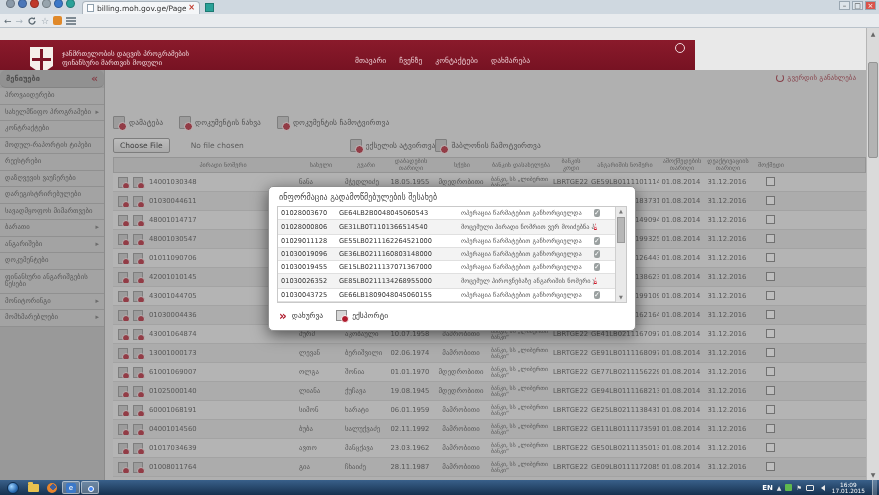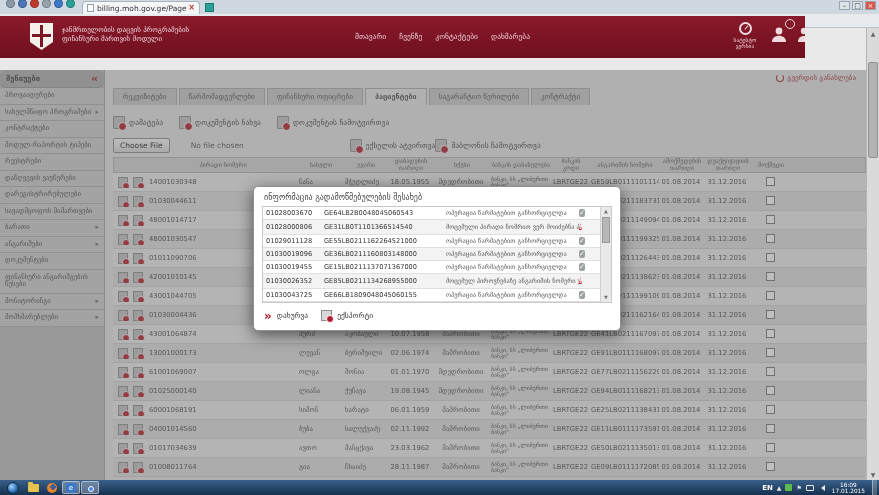--- a/index.html
+++ b/index.html
@@ -26,21 +26,21 @@
   #urlbox .u{font-size:8px; white-space:nowrap; overflow:hidden;}
   #urlbox .dom{color:#111; font-weight:bold;}
   #urlbox .path{color:#777;}
   #addr-icons{display:flex; align-items:center; gap:4px;}
   .star{font-size:9px; color:#8a97a1;}
   .plug{width:9px; height:9px; background:#e0892a; border-radius:2px;}
   .menu3{width:10px; height:8px; display:flex; flex-direction:column; justify-content:space-between;}
   .menu3 i{height:2px; background:#7e8a93; display:block;}
 
   
-  #appheader{position:absolute; top:16px; left:0; width:805px; height:42px; background:linear-gradient(#8a1a2b,#6f0f1f); color:#f3e2e5; overflow:hidden;}
+  #appheader{position:absolute; top:40px; left:0; width:695px; height:42px; background:linear-gradient(#8a1a2b,#6f0f1f); color:#f3e2e5; overflow:hidden;}
   #logo{position:absolute; left:30px; top:7px; width:23px; height:27px; background:#f5f0ea; clip-path:polygon(0 0,100% 0,100% 70%,50% 100%,0 70%);}
   #logo::before{content:""; position:absolute; left:10px; top:2px; width:3px; height:22px; background:var(--maroon);}
   #logo::after{content:""; position:absolute; left:2px; top:11px; width:19px; height:3px; background:var(--maroon);}
   #htitle{position:absolute; left:62px; top:10px; font-size:7px; line-height:9px; color:#f0d9dd;}
   #hnav{position:absolute; left:355px; top:16px; display:flex; gap:13px; font-size:7.5px; color:#eccdd3;}
   #hver{position:absolute; left:728px; top:6px; width:34px; text-align:center; font-size:5.5px; line-height:6px; color:#eccdd3;}
   #hver .gauge{width:13px; height:13px; border-radius:50%; border:2px solid #f0d9dd; margin:0 auto 2px; position:relative;}
   #hver .gauge::after{content:""; position:absolute; left:5px; top:1px; width:1px; height:5px; background:#f0d9dd; transform:rotate(40deg);}
   .usr{position:absolute; top:10px; width:22px; height:16px; fill:#f0d9dd;}
   #hglobe{position:absolute; right:10px; top:3px; width:10px; height:10px; border-radius:50%; border:1.5px solid #f0d9dd;}
@@ -88,21 +88,21 @@
   
   #overlay{position:absolute; top:70px; left:0; width:866px; height:410px; background:rgba(105,105,105,.42); z-index:5;}
 
   
   #pagescroll{position:absolute; top:28px; right:0; width:13px; height:452px; background:#dadada; border-left:1px solid #b5b5b5; z-index:6;}
   #pagescroll .ar{height:11px; text-align:center; font-size:6px; color:#666; line-height:11px;}
   #pagescroll .thumb{position:absolute; left:1px; right:1px; top:34px; height:96px; background:#b3b3b3; border:1px solid #949494; border-radius:2px;}
   #pagescroll .ar.dn{position:absolute; bottom:0; left:0; right:0;}
 
   
-  #modal{position:absolute; left:253px; top:186px; width:368px; z-index:10; background:#fff; border:1px solid #909090; border-radius:5px; box-shadow:0 4px 16px rgba(0,0,0,.55);}
+  #modal{position:absolute; left:268px; top:186px; width:368px; z-index:10; background:#fff; border:1px solid #909090; border-radius:5px; box-shadow:0 4px 16px rgba(0,0,0,.55);}
   #m-title{font-size:8px; color:#444; padding:6px 10px 4px;}
   #m-table{margin:0 8px; border:1px solid #c9c9c9; position:relative; padding-right:10px;}
   .mrow{display:grid; grid-template-columns:58px 122px 1fr 22px; align-items:center; border-bottom:1px solid #e0e0e0; min-height:13px; font-size:6.4px; color:#555;}
   .mrow:nth-child(even){background:#f3f3f3;}
   .mrow .n{font-size:6.6px; color:#333; padding-left:3px; white-space:nowrap; overflow:hidden;}
   .mrow .msg{padding:0 3px; white-space:nowrap; overflow:hidden;}
   .ok{width:10px; height:10px; background:#9aa0a0; border-radius:2px; color:#fff; font-size:7px; line-height:10px; text-align:center; margin:0 auto;}
   .warn{width:12px; height:10px; background:#cc1122; clip-path:polygon(50% 0,100% 100%,0 100%); color:#fff; font-size:6px; font-weight:bold; text-align:center; line-height:14px; margin:0 auto;}
   #m-scroll{position:absolute; top:0; right:0; bottom:0; width:11px; background:#e9e9e9; border-left:1px solid #cfcfcf;}
   #m-scroll .ar{height:9px; font-size:5px; color:#777; text-align:center; line-height:9px;}
@@ -262,28 +262,20 @@
             <span class="sb-arrow">▸</span>
           </div>
         </div>
     </div>
 
     <div id="main">
       <div id="refreshbar">
         <span class="ri"></span>
         <span>გვერდის განახლება</span>
       </div>
-      <div id="tabsrow">
-          <div class="tab">რეკვიზიტები</div>
-          <div class="tab">წარმომადგენლები</div>
-          <div class="tab">ფინანსური ოფიცრები</div>
-          <div class="tab active">პაციენტები</div>
-          <div class="tab">საგარანტიო წერილები</div>
-          <div class="tab">კონტრაქტი</div>
-        </div>
 
       <div id="toolbar1">
         <span class="tbtn">
             <span class="dicon"></span>
             <span>დამატება</span>
           </span>
         <span class="tbtn">
             <span class="dicon"></span>
             <span>დოკუმენტის ნახვა</span>
           </span>

